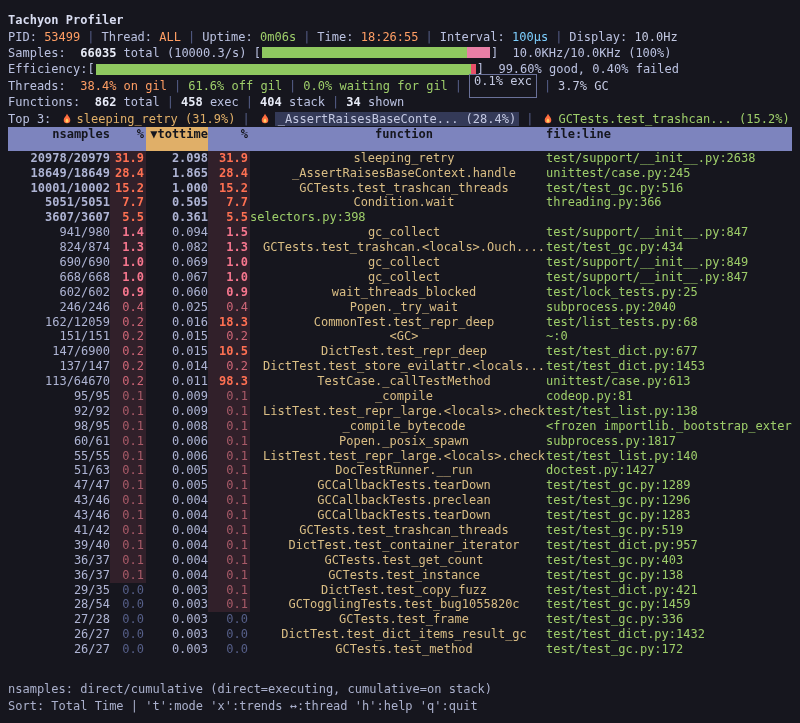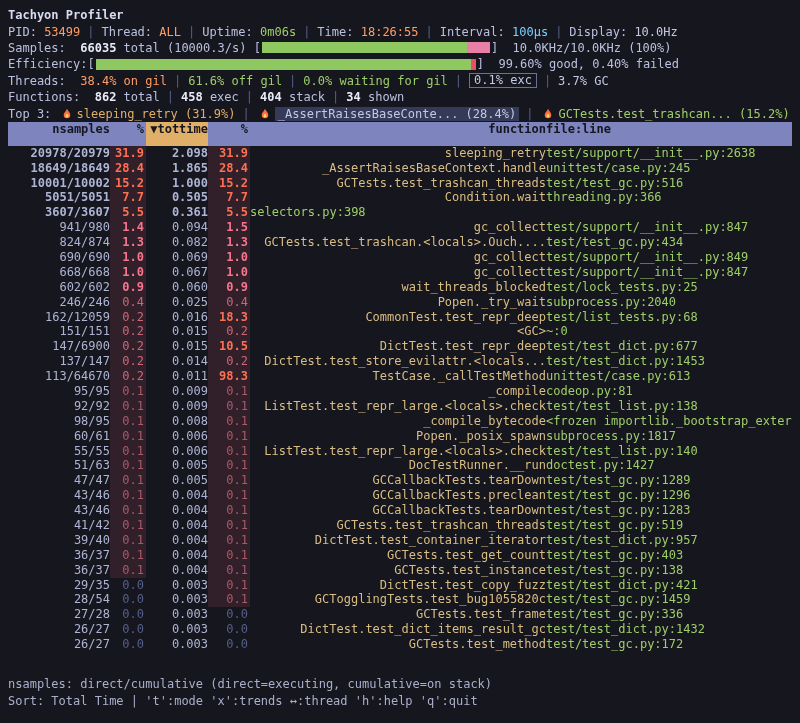--- a/index.html
+++ b/index.html
@@ -1,47 +1,47 @@
 <!DOCTYPE html>
 <html><head>
 <meta charset="utf-8">
 <style>
   *{margin:0;padding:0;box-sizing:border-box}
   html,body{width:800px;height:723px;overflow:hidden}
   body{background:#16161e;color:#c4c9e2;font-family:"DejaVu Sans Mono",monospace;font-size:12px}
-  .app{padding:7px 8px 0 8px;height:100%}
+  .app{padding:12px 8px 0 8px;height:100%}
   .line{height:16.4px;display:flex;align-items:center;white-space:pre}
   .title{font-weight:bold;color:#d8dcf0}
   .lbl{color:#bac1e0}
   .sep{color:#565f89;margin:0 7px}
   .orange{color:#ff9e64}
   .gold{color:#e0af68}
   .green{color:#9ece6a}
   .cyan{color:#7dcfff}
   .fg{color:#c4c9e2}
   .bright{color:#e8ebf7;font-weight:bold}
-  .boxed{border:1px solid #6a7199;padding:0 4px;height:15px;line-height:13px;color:#c4c9e2}
+  .boxed{border:1px solid #6a7199;padding:0 4px;height:24px;line-height:13px;color:#c4c9e2}
   .bar{display:flex;height:11px;align-items:stretch;margin:0 1px}
   .bar>div{height:100%}
   .bar-samples{width:228px}
   .bar-eff{width:380px}
   .bracket{color:#bac1e0}
   .chip{background:#343a58;padding:0 3px}
   .fire{width:12px;height:14px;margin:0 4px 0 2px;flex:0 0 auto}
   .top3-gap{margin-bottom:0}
   
   .thead{display:flex;height:24px;line-height:15px;background:#7d84be;color:#15161e;font-weight:bold;white-space:pre}
   .thead .sortcol{background:#e0af68}
   .trow{display:flex;height:14.9px;line-height:14.9px;white-space:pre}
   .tc{overflow:hidden}
   .c-ns{flex:0 0 102px;text-align:right}
   .c-p{flex:0 0 36px;text-align:right;padding-right:2px}
   .c-tt{flex:0 0 62px;text-align:right}
   .c-p2{flex:0 0 42px;text-align:right;padding-right:2px}
-  .c-fn{flex:0 0 296px;padding-left:12px;text-align:right}
+  .c-fn{flex:0 0 296px;padding-left:12px;text-align:center}
   .c-fl{flex:1;text-align:left}
   .v-ns,.v-tt{color:#aeb4d4}
   .v-fn{color:#d9bd84}
   .v-fl{color:#9ece6a}
   .p-hot{color:#ff7052;font-weight:bold}
   .p-warm{color:#f7768e;font-weight:bold}
   .p-mid{color:#cf6677}
   .p-low{color:#a85a68}
   .p-zero{color:#565f89}
   .p-bg{background:#31202a}

